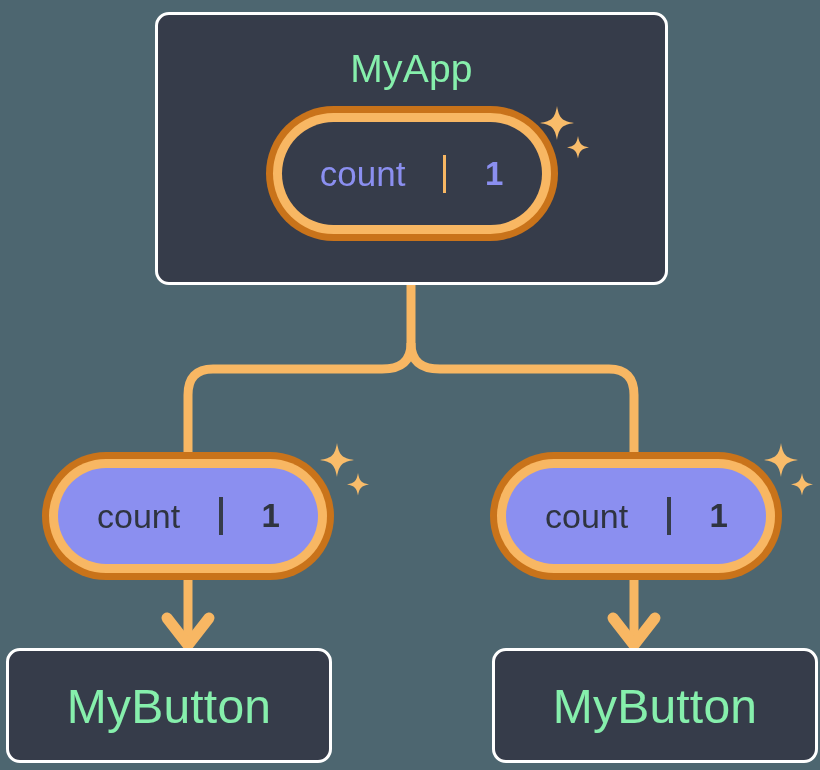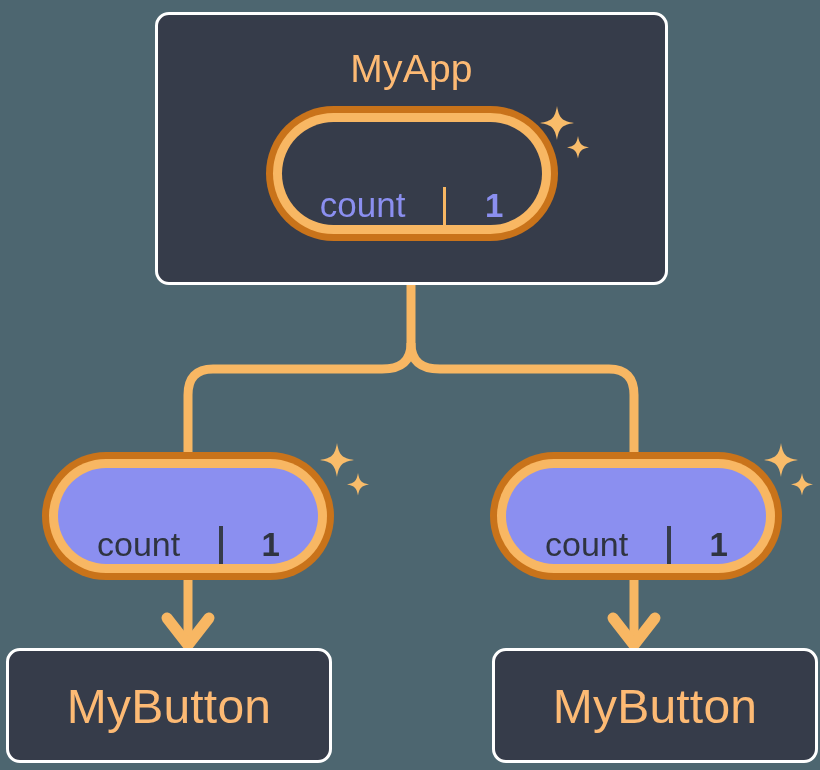--- a/index.html
+++ b/index.html
@@ -40,21 +40,21 @@
     background: #363c4a;
     border: 3px solid #ffffff;
     border-radius: 14px;
     z-index: 2;
   }
   .card-title {
     position: absolute;
     left: 0;
     right: 0;
     text-align: center;
-    color: #fdba74;
+    color: #86efac;
     font-weight: 400;
     letter-spacing: 0.2px;
     white-space: nowrap;
   }
 
   #card-myapp {
     left: 155px;
     top: 12px;
     width: 513px;
     height: 273px;
@@ -98,21 +98,21 @@
     border-radius: 999px;
     background: #f8b763;          
     padding: 9px;
   }
   .pill-inner {
     box-sizing: border-box;
     width: 100%;
     height: 100%;
     border-radius: 999px;
     display: flex;
-    align-items: flex-end;
+    align-items: center;
     overflow: hidden;
   }
   .pill-key, .pill-val {
     display: flex;
     align-items: center;
     justify-content: center;
     white-space: nowrap;
   }
   .pill-key { flex: 0 0 62%; }
   .pill-val { flex: 1 1 auto; font-weight: 700; }

